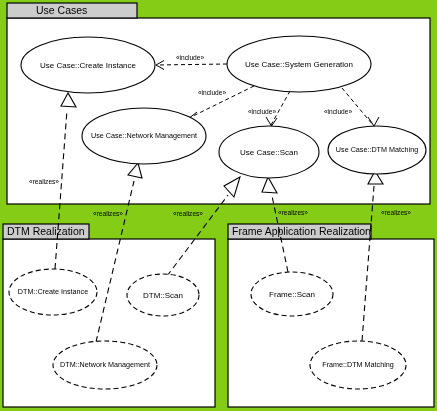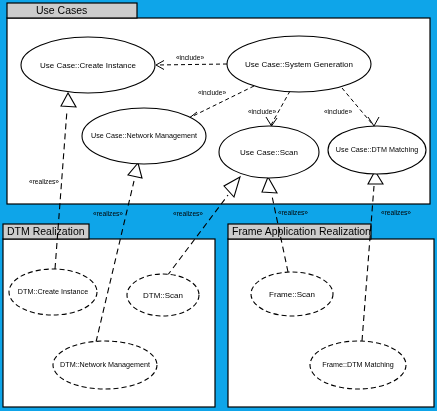--- a/index.html
+++ b/index.html
@@ -8,21 +8,21 @@
     background: #ffffff;
   }
   body {
     font-family: "Liberation Sans", sans-serif;
   }
   #diagram-root {
     position: relative;
     width: 437px;
     height: 411px;
     overflow: hidden;
-    background: #0ea5e9;
+    background: #84cc16;
   }
   #diagram-svg {
     position: absolute;
     top: 0;
     left: 0;
     width: 437px;
     height: 411px;
   }
   .pkg-body {
     fill: #ffffff;

